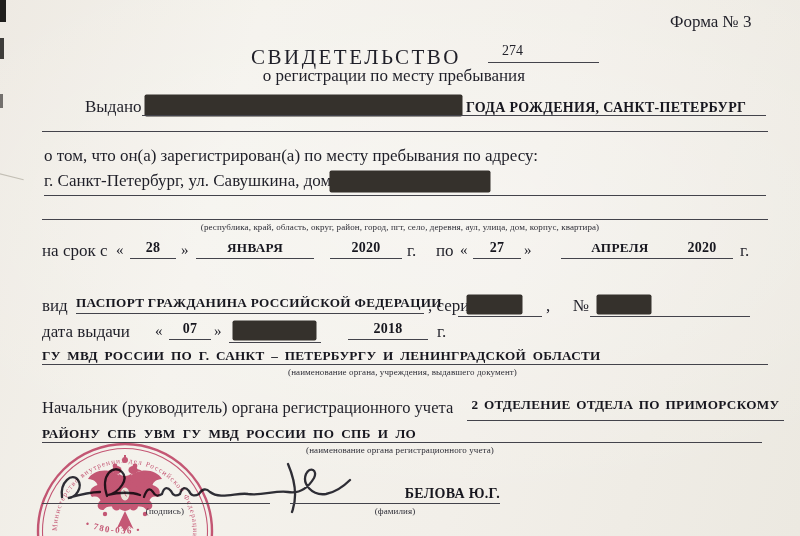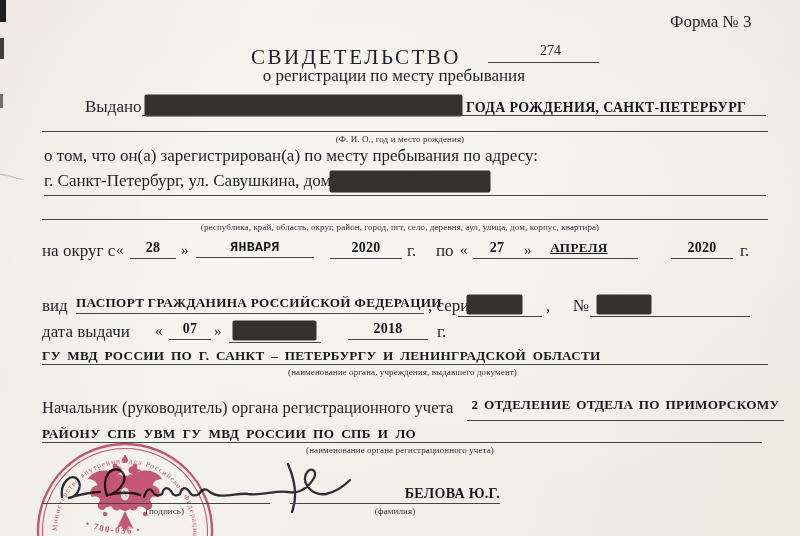--- a/index.html
+++ b/index.html
@@ -29,49 +29,48 @@
 
 <div class="page">
 
   <div class="artifact" style="left:0;top:7;width:6px;height:22px;"></div>
   <div class="artifact" style="left:0;top:38px;width:4px;height:21px;opacity:.85;"></div>
   <div class="artifact" style="left:0;top:94px;width:3px;height:14px;opacity:.6;"></div>
   <div class="scratch" style="left:-3px;top:176px;width:27px;"></div>
 
   <div class="t" style="left:670px;top:12px;">Форма № 3</div>
   <div class="t" style="left:251px;top:45px;font-size:21px;letter-spacing:2.5px;font-family:Liberation Serif, serif;">СВИДЕТЕЛЬСТВО</div>
-  <div class="cell" style="left:488px;top:43px;width:97px;text-align:center;padding-left:14px;font-size:14px;height:17px;"><span>274</span></div>
+  <div class="cell" style="left:488px;top:43px;width:97px;text-align:left;padding-left:14px;font-size:14px;height:17px;"><span>274</span></div>
   <div class="t" style="left:225px;top:66px;width:300px;text-align:right;">о регистрации по месту пребывания</div>
 
   <div class="t" style="left:85px;top:97px;">Выдано</div>
   <div class="redact" style="left:145px;top:95px;width:317px;height:21px;"></div>
   <div class="t b" style="left:466px;top:100px;font-size:14px;">ГОДА РОЖДЕНИЯ, САНКТ-ПЕТЕРБУРГ</div>
   <div class="ln" style="left:142px;top:115px;width:624px;"></div>
   <div class="ln" style="left:42px;top:131px;width:726px;"></div>
-  <div class="cap" style="left:290px;top:134px;width:220px;">(Ф. И. О., год и место рождения)</div>
 
   <div class="t" style="left:44px;top:171px;">г. Санкт-Петербург, ул. Савушкина, дом</div>
   <div class="t" style="left:44px;top:146px;">о том, что он(а) зарегистрирован(а) по месту пребывания по адресу:</div>
   <div class="redact" style="left:330px;top:171px;width:160px;height:21px;"></div>
   <div class="ln" style="left:44px;top:195px;width:722px;"></div>
   <div class="ln" style="left:42px;top:219px;width:726px;"></div>
   <div class="cap" style="left:135px;top:222px;width:530px;">(республика, край, область, округ, район, город, пгт, село, деревня, аул, улица, дом, корпус, квартира)</div>
 
-  <div class="t" style="left:42px;top:241px;">на округ с</div>
+  <div class="t" style="left:42px;top:241px;">на срок с</div>
   <div class="t q" style="left:116px;top:242px;">«</div>
   <div class="cell b" style="left:130px;top:240px;width:46px;font-size:14px;">28</div>
   <div class="t q" style="left:181px;top:242px;">»</div>
-  <div class="cell b" style="left:196px;top:240px;width:118px;font-family:Liberation Mono, monospace;">ЯНВАРЯ</div>
+  <div class="cell b" style="left:196px;top:240px;width:118px;">ЯНВАРЯ</div>
   <div class="cell b" style="left:330px;top:240px;width:72px;font-size:14px;">2020</div>
   <div class="t" style="left:407px;top:241px;">г.</div>
   <div class="t" style="left:436px;top:241px;">по</div>
   <div class="t q" style="left:460px;top:242px;">«</div>
   <div class="cell b" style="left:473px;top:240px;width:48px;font-size:14px;">27</div>
   <div class="t q" style="left:524px;top:242px;">»</div>
-  <div class="cell b" style="left:520px;top:240px;width:118px;text-decoration:underline;">АПРЕЛЯ</div>
+  <div class="cell b" style="left:561px;top:240px;width:118px;">АПРЕЛЯ</div>
   <div class="cell b" style="left:671px;top:240px;width:62px;font-size:14px;">2020</div>
   <div class="t" style="left:740px;top:241px;">г.</div>
 
   <div class="t" style="left:42px;top:296px;">вид</div>
   <div class="cell b" style="left:76px;top:295px;width:348px;">ПАСПОРТ ГРАЖДАНИНА РОССИЙСКОЙ ФЕДЕРАЦИИ</div>
   <div class="t" style="left:428px;top:296px;">, серия</div>
   <div class="cell" style="left:458px;top:295px;width:84px;height:19px;"></div>
   <div class="redact" style="left:467px;top:295px;width:55px;height:19px;"></div>
   <div class="t" style="left:546px;top:296px;">,</div>
   <div class="t" style="left:573px;top:296px;">№</div>

